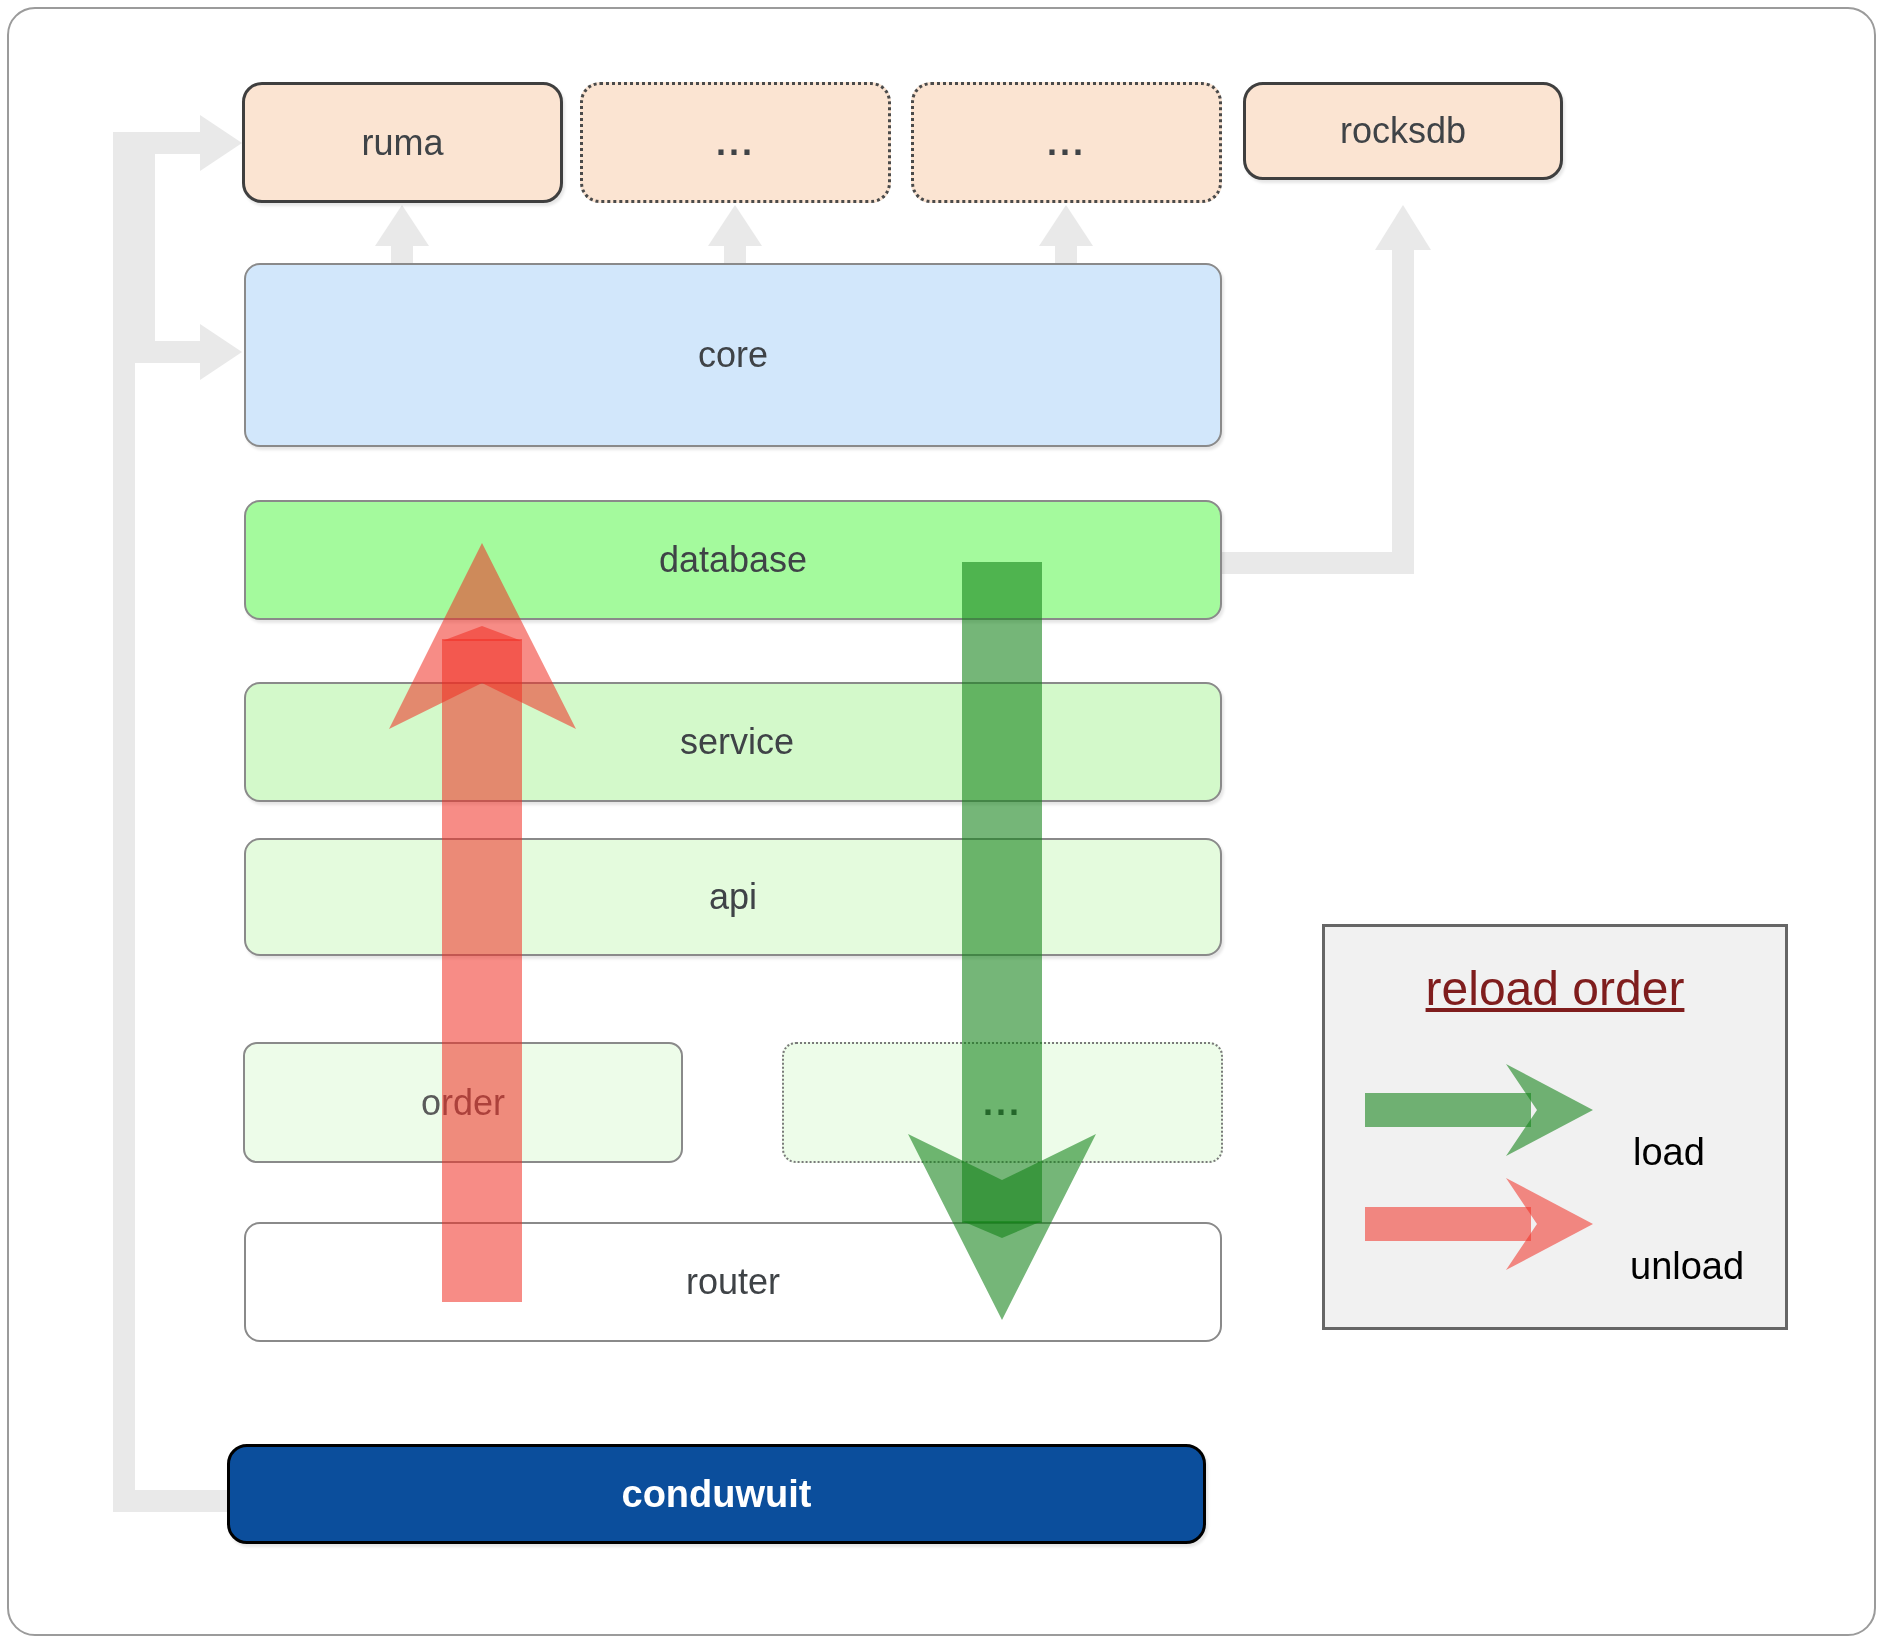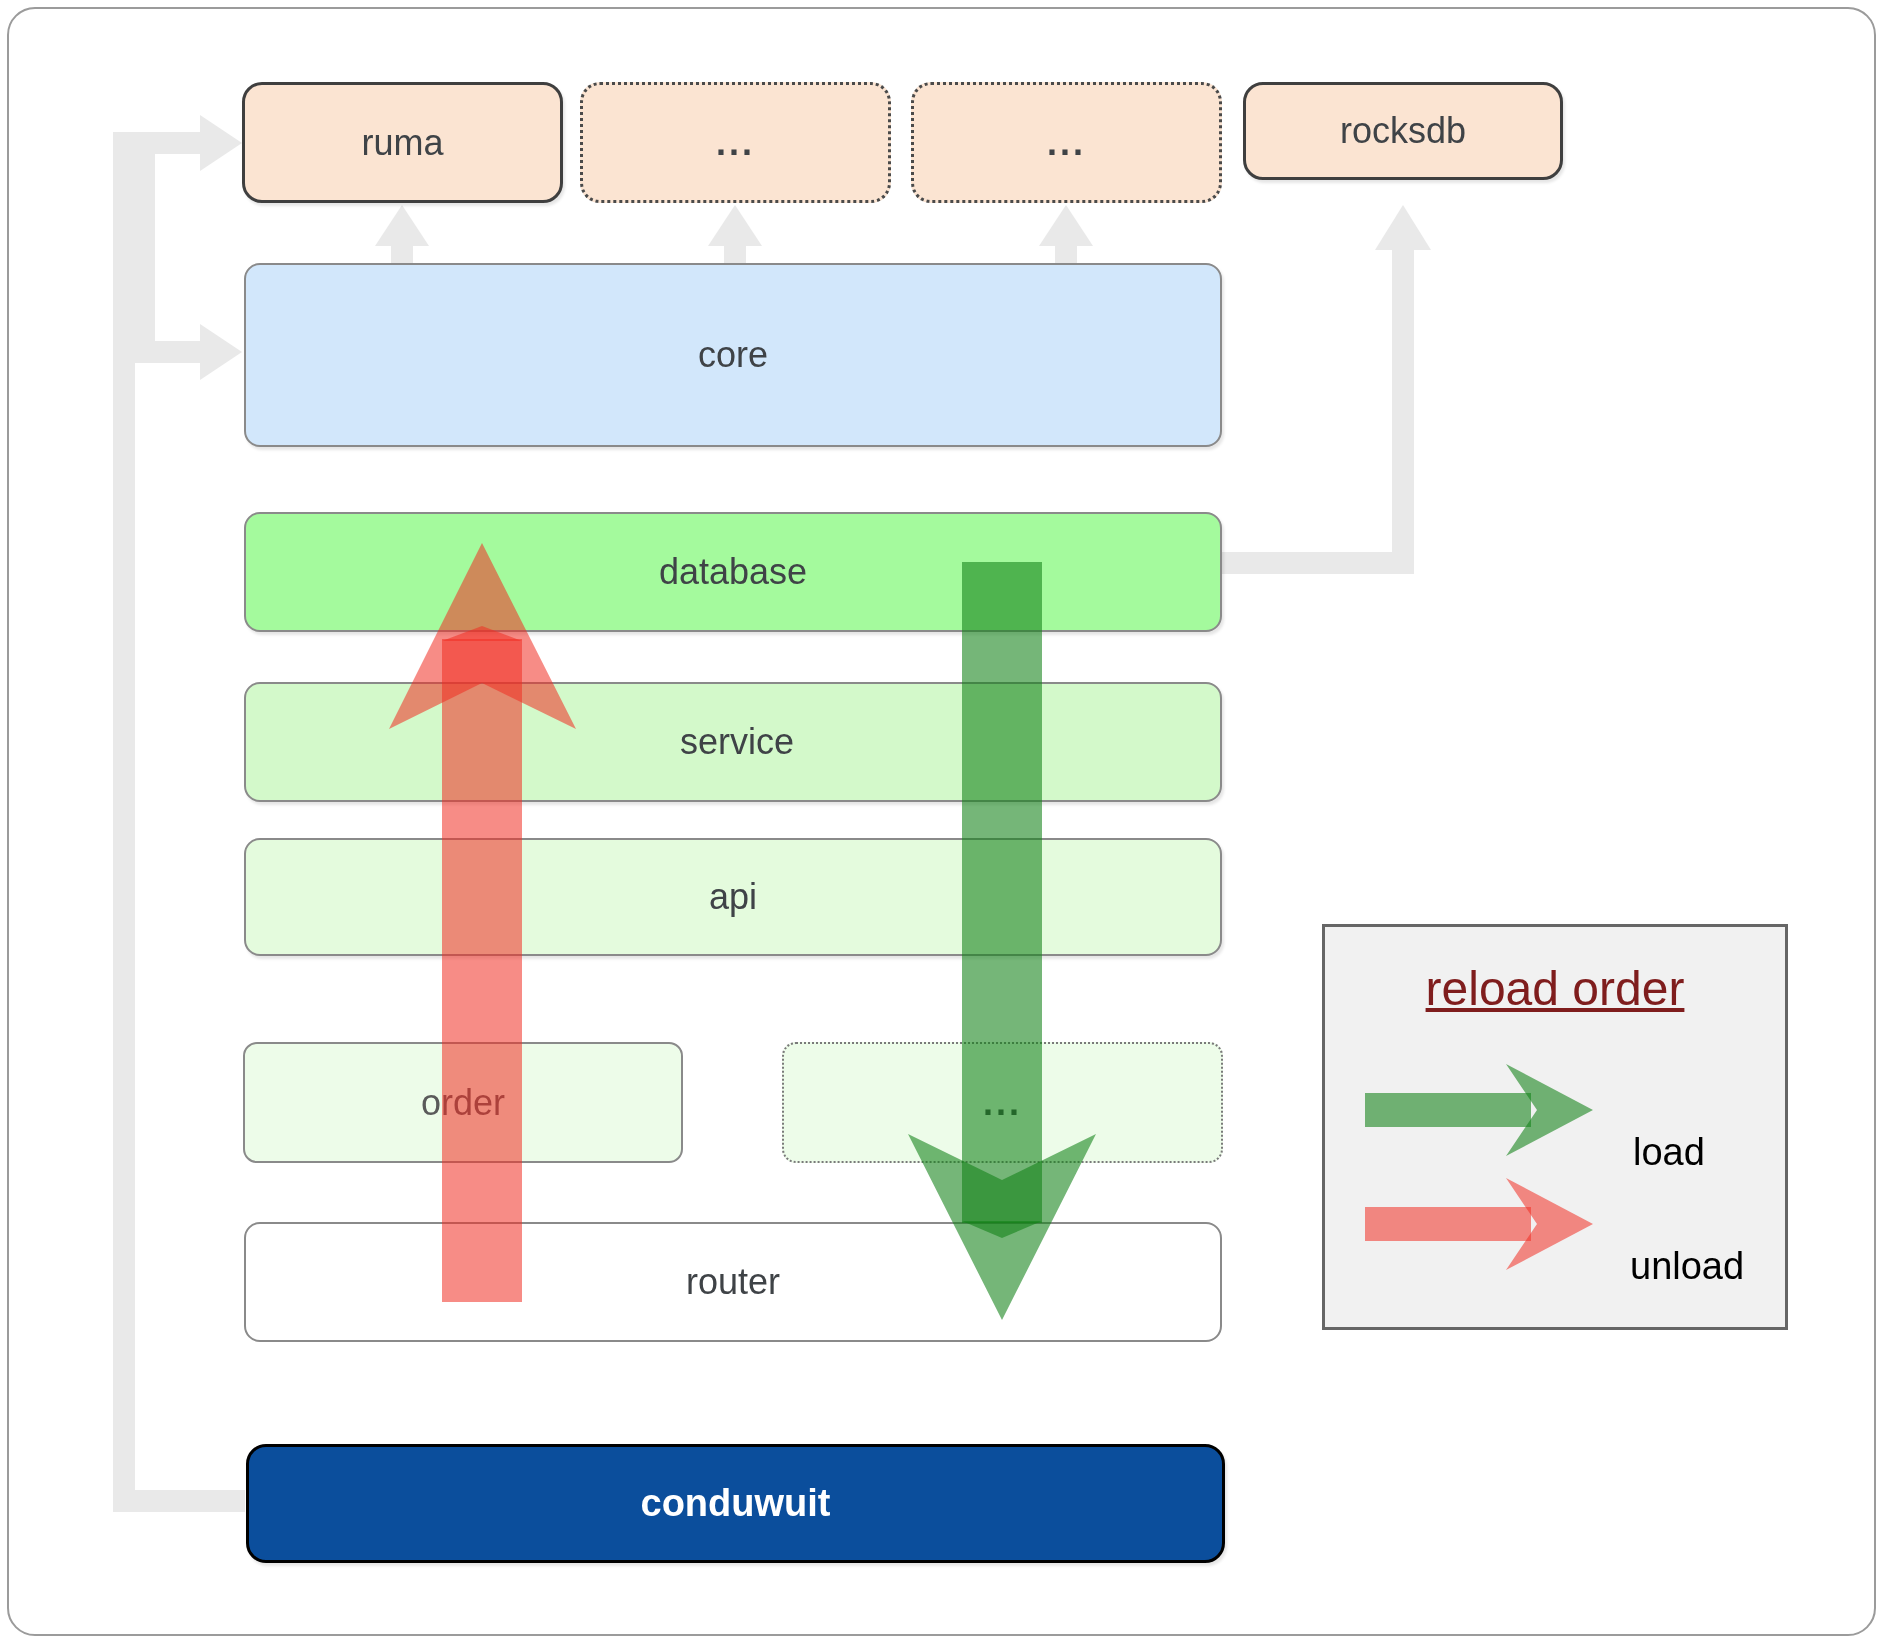--- a/index.html
+++ b/index.html
@@ -22,21 +22,21 @@
     display:flex;align-items:center;justify-content:center;
     box-sizing:border-box;
     border-radius:16px;
     font-size:36px;
     color:var(--label-dark,#3f4347);
   }
   .node.shadow{box-shadow:2px 3px 3px rgba(0,0,0,0.10);}
   .peach{background:var(--box-peach,#fbe4d2);border:3px solid var(--box-peach-border,#3f3f3f);border-radius:20px;}
   .peach.dotted{border:3px dotted #4a4a4a;}
   .blue{background:var(--box-blue,#d5e8fa);border:2px solid var(--box-border-gray,#8a8a8a);}
-  .green-bright{background:var(--box-green-bright,#a4fa9d);border:2px solid var(--box-border-gray,#8a8a8a);margin-top:12px;}
+  .green-bright{background:var(--box-green-bright,#a4fa9d);border:2px solid var(--box-border-gray,#8a8a8a);}
   .green-light{background:var(--box-green-light,#d3f9ca);border:2px solid var(--box-border-gray,#8a8a8a);}
   .green-pale{background:var(--box-green-pale,#e4fbdd);border:2px solid var(--box-border-gray,#8a8a8a);}
   .green-faint{background:var(--box-green-faint,#edfce9);border:2px solid var(--box-border-gray,#8a8a8a);border-radius:14px;}
   .green-faint.dotted{border:2px dotted #7a7a7a;}
   .white{background:var(--box-white,#ffffff);border:2px solid var(--box-border-gray,#8a8a8a);}
   .navy{background:var(--box-navy,#0b4e9c);border:3px solid #000000;border-radius:20px;color:#ffffff;font-weight:700;font-size:38px;}
   .muted-label{color:var(--label-muted,#5a5a5a);}
   .dots{font-weight:700;letter-spacing:3px;}
   .legend{
     position:absolute;left:1322px;top:924px;width:466px;height:406px;
@@ -122,21 +122,21 @@
   </div>
   <div class="node green-faint" style="left:243px;top:1042px;width:440px;height:121px;">
     <span class="muted-label">order</span>
   </div>
   <div class="node green-faint dotted" style="left:782px;top:1042px;width:441px;height:121px;">
     <span class="dots">...</span>
   </div>
   <div class="node white" style="left:244px;top:1222px;width:978px;height:120px;">
     <span>router</span>
   </div>
-  <div class="node navy shadow" style="left:246px;top:1444px;width:979px;height:119px;">
+  <div class="node navy shadow" style="left:227px;top:1444px;width:979px;height:100px;">
     <span>conduwuit</span>
   </div>
 
   <div class="legend">
     <div class="legend-title">reload order</div>
     <svg class="legend-arrow load" width="240" height="110">
       <rect x="4" y="38" width="166" height="34" fill="var(--arrow-green,#128216)" fill-opacity="0.58"></rect>
       <polygon points="232,55 145,9 176,55 145,101" fill="var(--arrow-green,#128216)" fill-opacity="0.58"></polygon>
     </svg>
     <div class="legend-label load">load</div>

